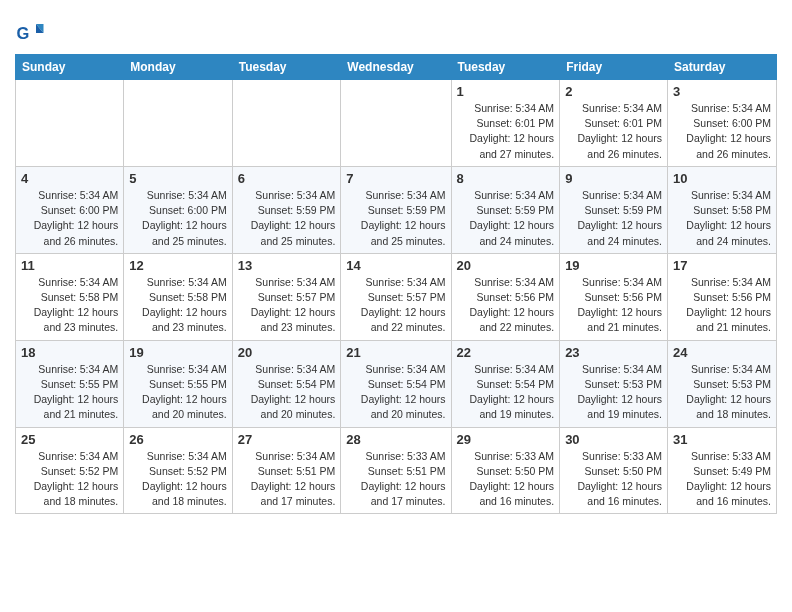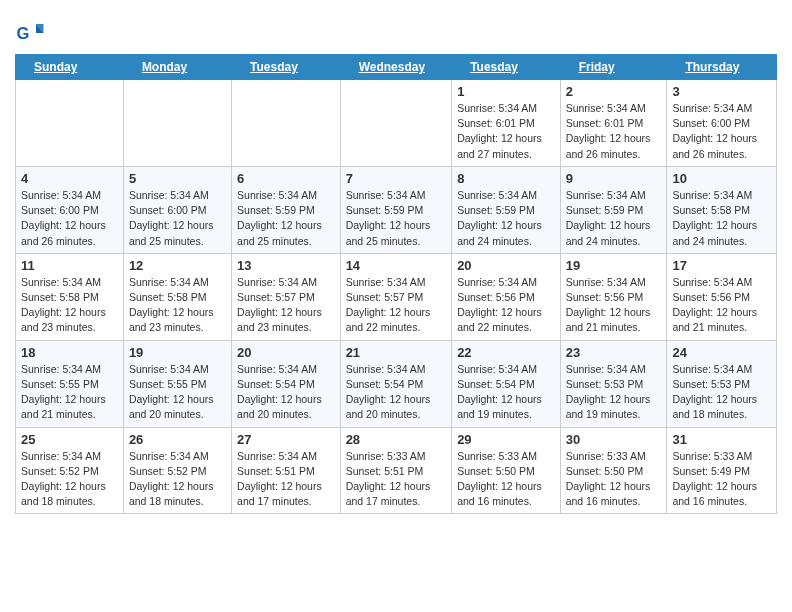--- a/index.html
+++ b/index.html
@@ -47,25 +47,24 @@
     }
     .calendar-table {
       width: 100%;
       border-collapse: collapse;
       font-size: 11px;
     }
     .calendar-table th {
       background-color: #2e86c1;
       color: #fff;
       text-align: left;
-      padding: 5px 18px;
+      padding: 5px 6px;
       font-size: 12px;
       font-weight: bold;
       border: 1px solid #2e86c1;
-      text-decoration: underline;
     }
     .calendar-table td {
       border: 1px solid #ccc;
       vertical-align: top;
       padding: 4px 5px;
       width: 113px;
       min-height: 80px;
       background: #fff;
     }
     .calendar-table tr:nth-child(even) td {
@@ -74,20 +73,21 @@
     .day-number {
       font-size: 13px;
       font-weight: bold;
       color: #333;
       margin-bottom: 2px;
     }
     .day-info {
       font-size: 10.5px;
       color: #333;
       line-height: 1.45;
+      text-align: right;
     }
     .empty-cell {
       background: #fff;
     }
   </style>
 </head>
 <body>
 
 <div class="header-area">
   <div class="logo">
@@ -108,21 +108,21 @@
 
 <table class="calendar-table">
   <thead>
     <tr>
     <th>Sunday</th>
         <th>Monday</th>
         <th>Tuesday</th>
         <th>Wednesday</th>
         <th>Tuesday</th>
         <th>Friday</th>
-        <th>Thursday</th>
+        <th>Saturday</th>
       </tr>
   </thead>
   <tbody id="calendar-body">
   <tr>
         <td class="empty-cell"></td>
         <td class="empty-cell"></td>
         <td class="empty-cell"></td>
         <td class="empty-cell"></td>
         <td>
           <div class="day-number">1</div>

